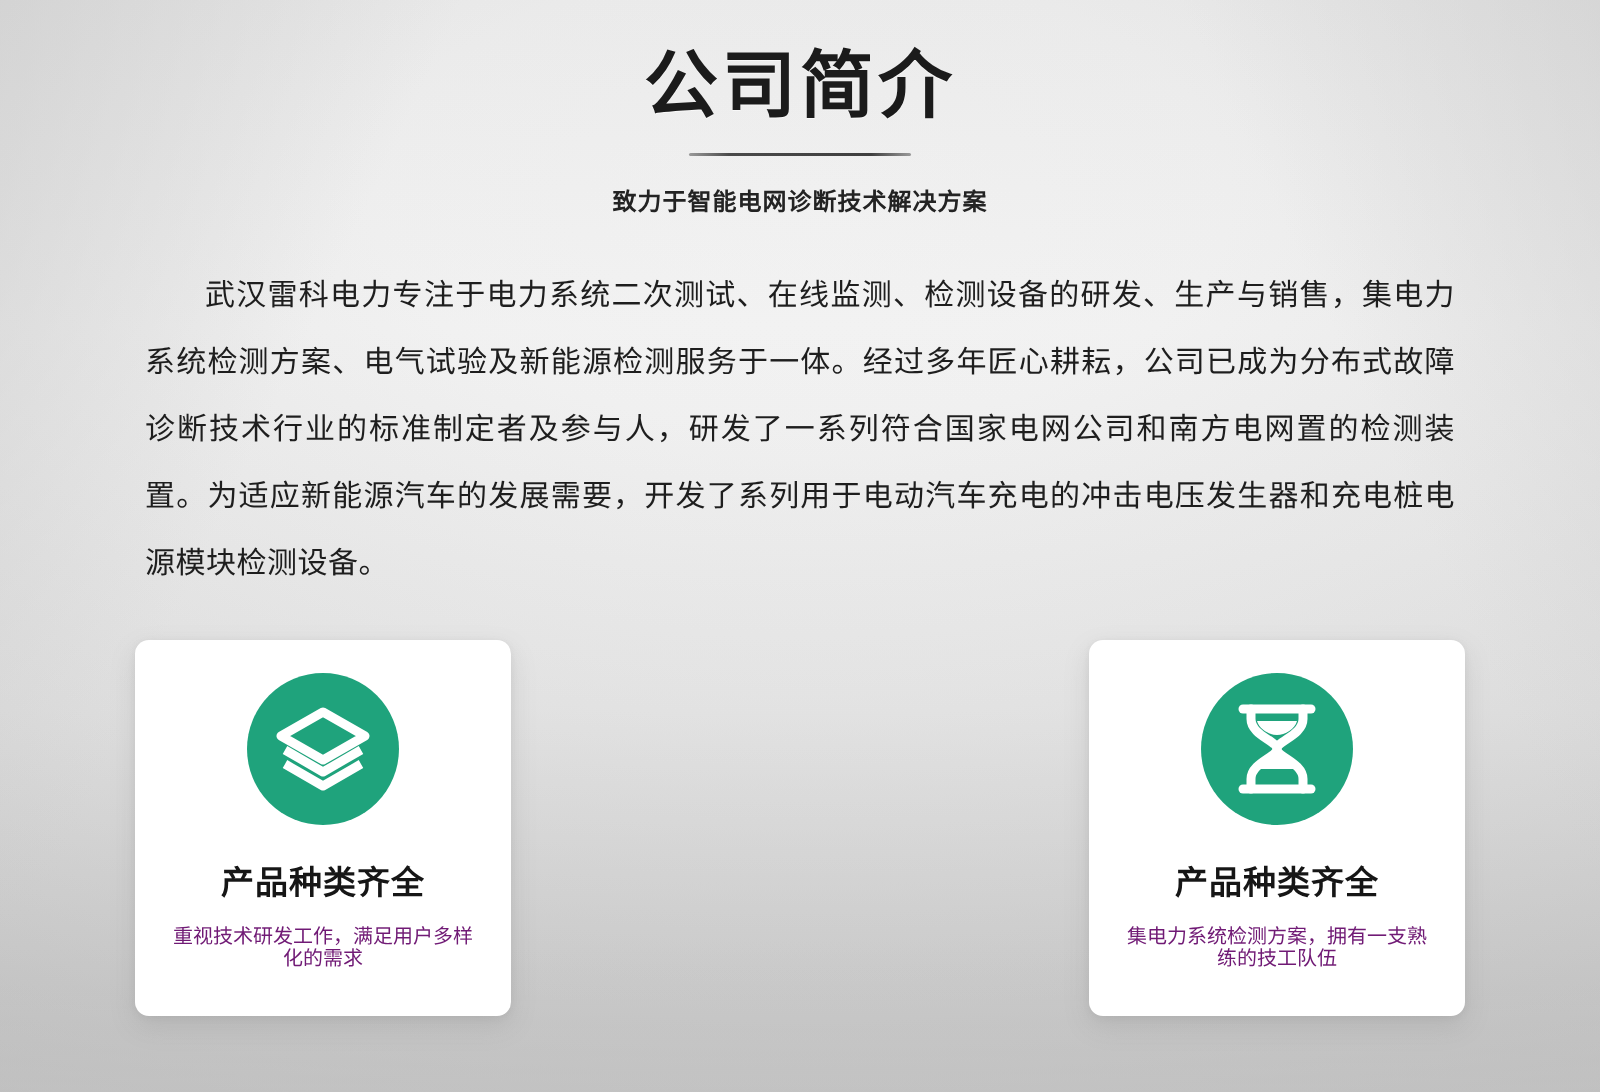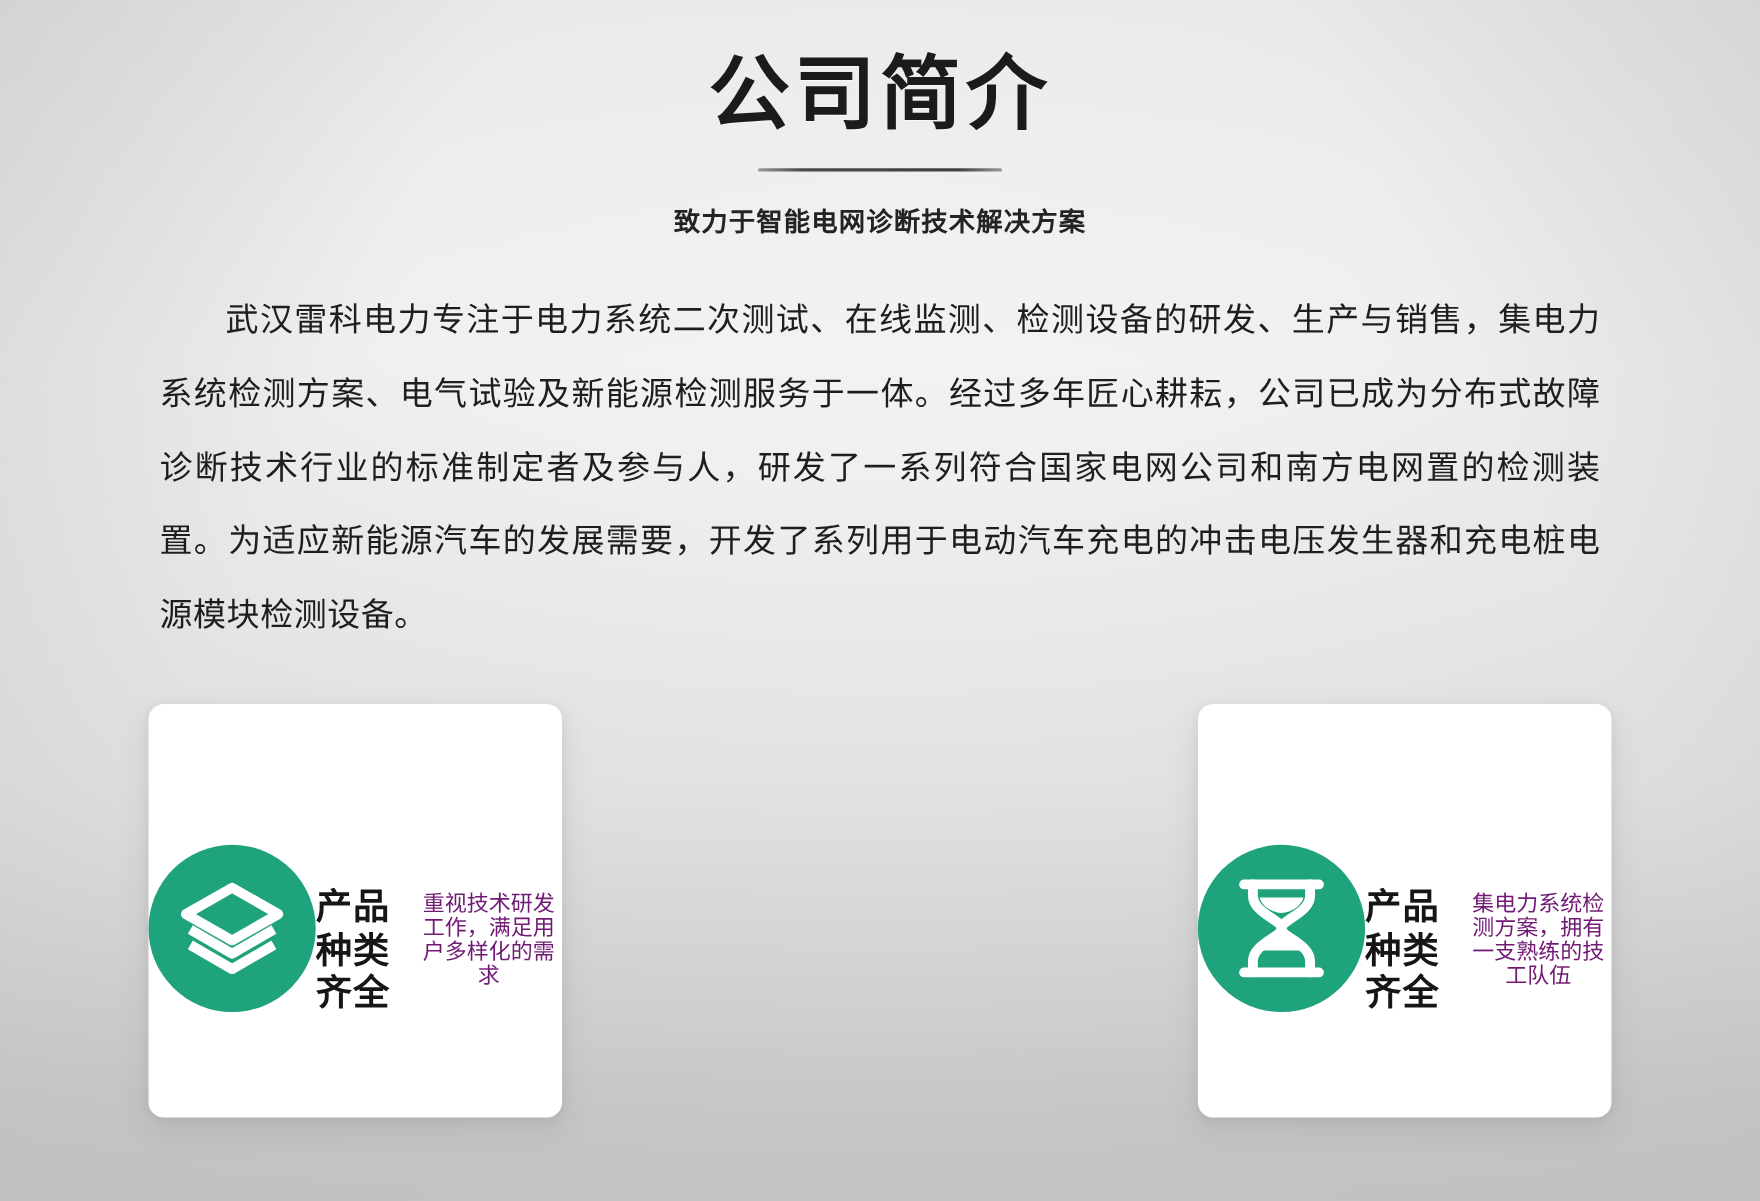--- a/index.html
+++ b/index.html
@@ -79,41 +79,40 @@
     z-index: 2;
     width: 1310px;
     margin: 44px auto 0;
     font-size: 30px;
     line-height: 67px;
     color: #1e1e1e;
     text-align: justify;
     text-justify: inter-ideograph;
     text-indent: 2em;
     letter-spacing: .5px;
-    font-family: Liberation Mono, monospace;
   }
 
   
   .cards {
     position: relative;
     z-index: 2;
     width: 1330px;
     margin: 44px auto 0;
     display: flex;
     justify-content: space-between;
   }
 
   .card {
     width: 376px;
     height: 376px;
     background: #ffffff;
     border-radius: 14px;
     box-shadow: 0 10px 26px rgba(120,120,120,.20), 0 2px 6px rgba(140,140,140,.14);
     display: flex;
-    flex-direction: row;
+    flex-direction: column;
     align-items: center;
     padding-top: 33px;
   }
 
   .icon-circle {
     width: 152px;
     height: 152px;
     border-radius: 50%;
     background: #1fa37c;
     display: flex;

